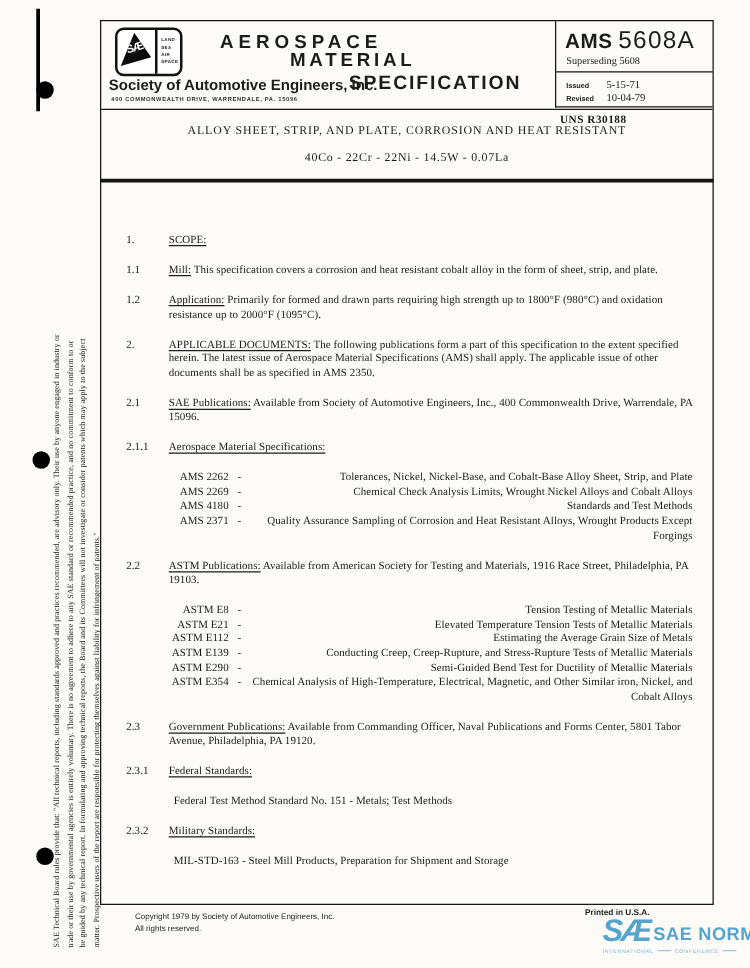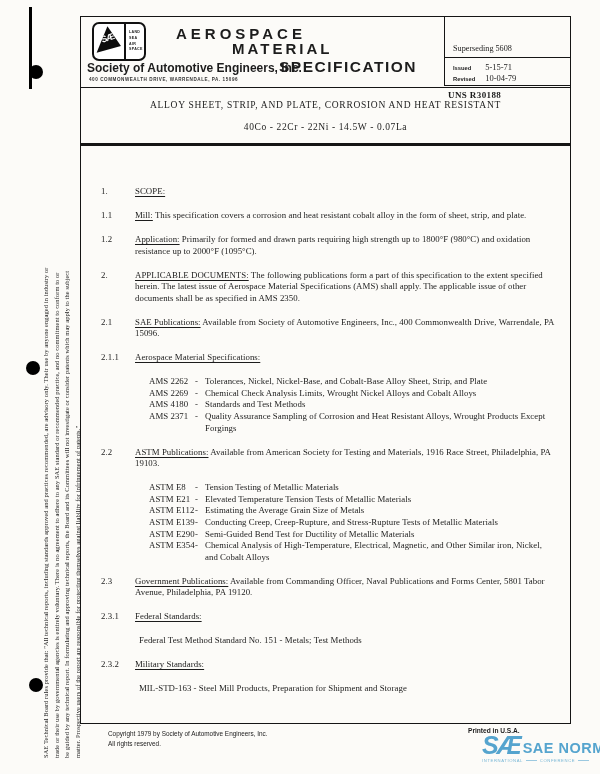--- a/index.html
+++ b/index.html
@@ -45,21 +45,21 @@
   .doc-title{position:absolute;left:0;right:0;text-align:center;font-size:9.5px;letter-spacing:.7px;white-space:nowrap;}
   .doc-title1{top:83px;text-align:center;} .doc-title2{top:105px;letter-spacing:.6px;}
   .rule{position:absolute;top:126px;left:-1px;right:-1px;height:3px;background:#151515;}
   
   .body{position:absolute;top:130px;left:20px;right:14px;font-size:8.8px;line-height:11.6px;letter-spacing:.05px;}
   .sec{display:flex;margin-top:12.4px;}
   .sec.first{margin-top:39px;}
   .sec .num{flex:none;width:34px;}
   .sec .txt{flex:1;}
   .label{text-decoration:underline;text-underline-offset:1.5px;}
-  .list{margin-top:12.4px;margin-left:48px;}
+  .list{margin-top:12.4px;margin-left:36px;text-align:right;}
   .li{display:flex;}
   .li .code{flex:none;width:46px;}
   .li .dash{flex:none;width:10px;}
   .li .t{flex:1;padding-right:2px;}
   .plain{margin-top:12.4px;margin-left:38px;}
   
   .foot-copy{position:absolute;left:108px;top:729px;font:6.4px "Liberation Sans",sans-serif;
     line-height:10px;color:#222;}
   .printed{position:absolute;left:468px;top:727px;font:bold 6.6px "Liberation Sans",sans-serif;}
   .norm{position:absolute;left:482px;top:735px;width:110px;}
@@ -101,20 +101,24 @@
           <span>SPACE</span>
         </div>
       </div>
       <div class="t-line t-aerospace">AEROSPACE</div>
       <div class="t-line t-material">MATERIAL</div>
       <div class="t-line t-spec">SPECIFICATION</div>
       <div class="society">Society of Automotive Engineers, Inc.</div>
       <div class="address">400 COMMONWEALTH DRIVE, WARRENDALE, PA. 15096</div>
 
       <div class="docbox">
+        <div class="ams-line">
+          <span class="ams-prefix">AMS</span>
+          <span class="ams-number">5608A</span>
+        </div>
         <div class="superseding">Superseding 5608</div>
         <div class="doc-div"></div>
         <div class="issue-row row-issued">
           <span class="lbl">Issued</span>
           <span>5-15-71</span>
         </div>
         <div class="issue-row row-revised">
           <span class="lbl">Revised</span>
           <span>10-04-79</span>
         </div>

